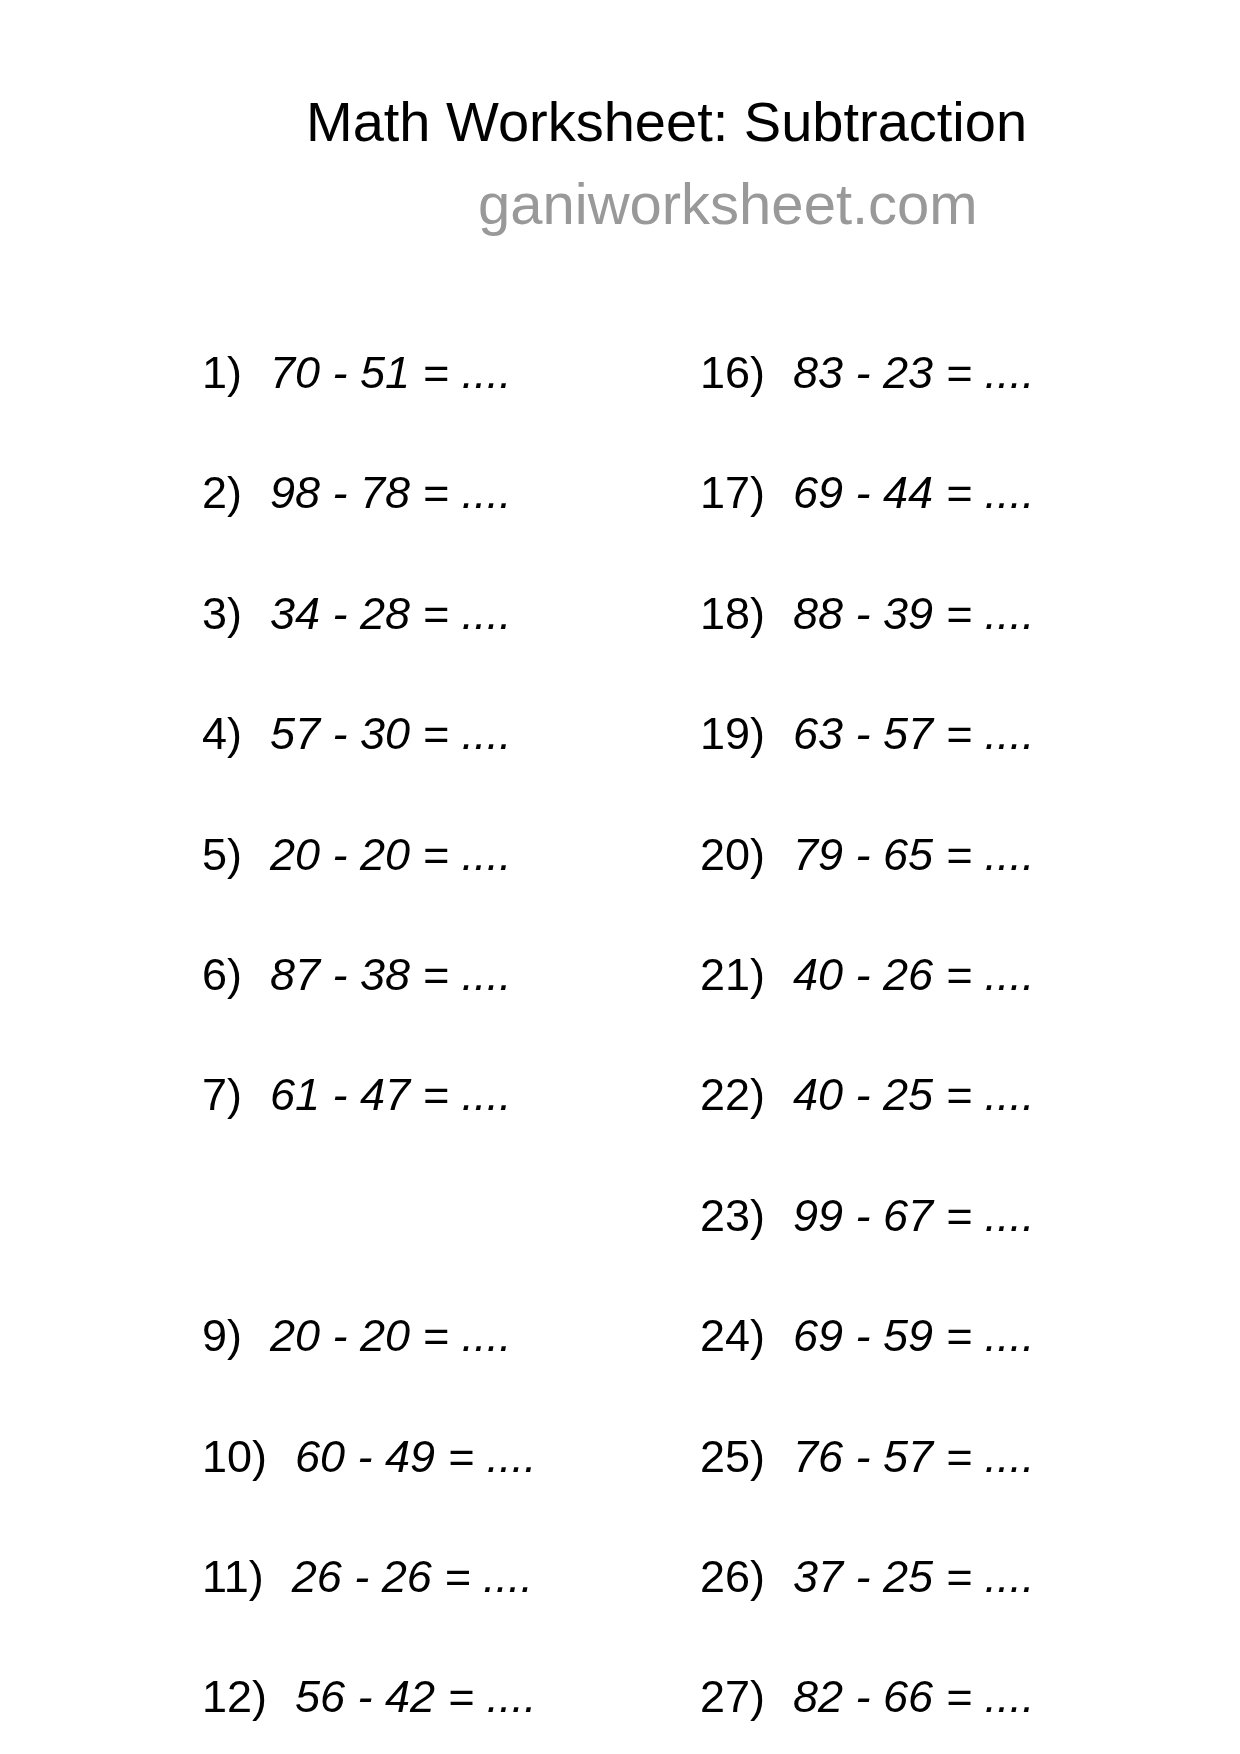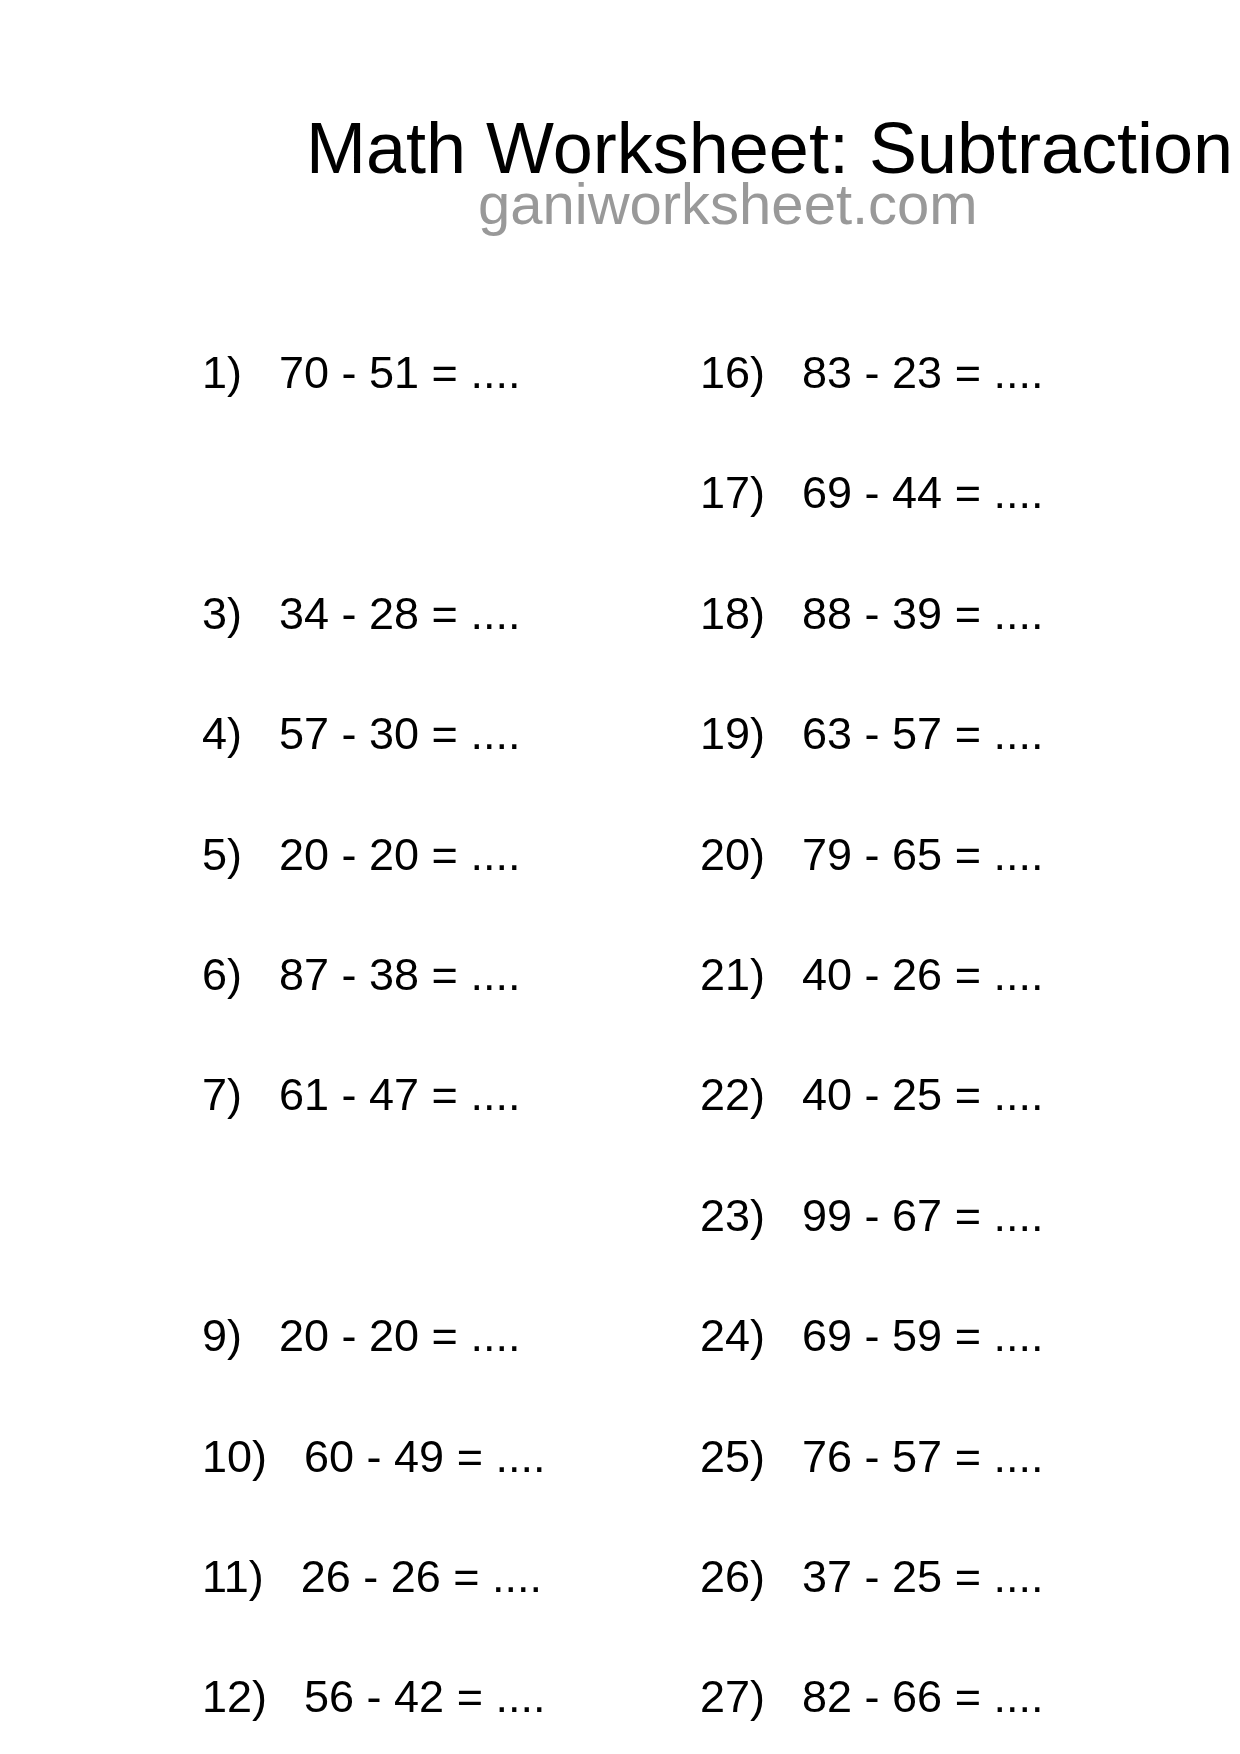--- a/index.html
+++ b/index.html
@@ -8,23 +8,23 @@
     width:1240px;
     height:1754px;
     background:var(--bg,#ffffff);
     overflow:hidden;
     font-family:"Liberation Sans","DejaVu Sans",sans-serif;
     color:var(--text,#000000);
   }
   .title{
     position:absolute;
     left:306px;
-    top:112px;
+    top:94px;
     margin:0;
-    font-size:72px;
+    font-size:56px;
     font-weight:400;
     line-height:1;
     white-space:nowrap;
     color:var(--text,#000000);
   }
   .subtitle{
     position:absolute;
     left:478px;
     top:175px;
     font-size:58px;
@@ -39,30 +39,31 @@
   }
   .col-left{left:202px;width:500px;}
   .col-right{left:700px;width:540px;}
   .row{
     position:absolute;
     left:0;
     font-size:45px;
     line-height:1;
     white-space:nowrap;
   }
-  .expr{margin-left:37px;}
+  .expr{margin-left:28px;font-style:italic;}
 </style>
 <title>Math Worksheet: Subtraction</title></head>
 <body>
 
 <div class="page">
   <h1 class="title">Math Worksheet: Subtraction</h1>
   <div class="subtitle">ganiworksheet.com</div>
   <div class="col col-left" id="col-left">
       <div class="row" style="top: 0px;"><span>1)</span><span class="expr">70 - 51 = ....</span></div>
+      <div class="row" style="top: 120px;"><span>2)</span><span class="expr">98 - 78 = ....</span></div>
       <div class="row" style="top: 241px;"><span>3)</span><span class="expr">34 - 28 = ....</span></div>
       <div class="row" style="top: 361px;"><span>4)</span><span class="expr">57 - 30 = ....</span></div>
       <div class="row" style="top: 482px;"><span>5)</span><span class="expr">20 - 20 = ....</span></div>
       <div class="row" style="top: 602px;"><span>6)</span><span class="expr">87 - 38 = ....</span></div>
       <div class="row" style="top: 722px;"><span>7)</span><span class="expr">61 - 47 = ....</span></div>
       <div class="row" style="top: 963px;"><span>9)</span><span class="expr">20 - 20 = ....</span></div>
       <div class="row" style="top: 1084px;"><span>10)</span><span class="expr">60 - 49 = ....</span></div>
       <div class="row" style="top: 1204px;"><span>11)</span><span class="expr">26 - 26 = ....</span></div>
       <div class="row" style="top: 1324px;"><span>12)</span><span class="expr">56 - 42 = ....</span></div>
     </div>

